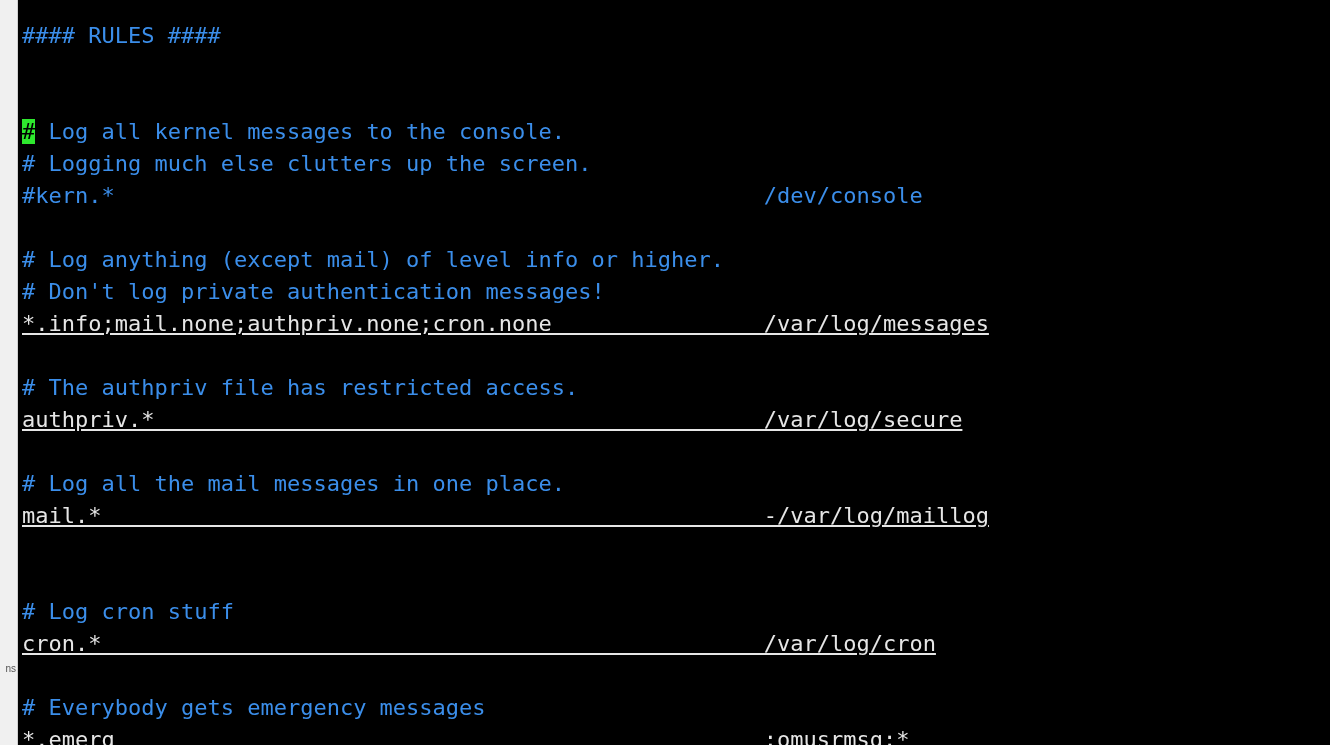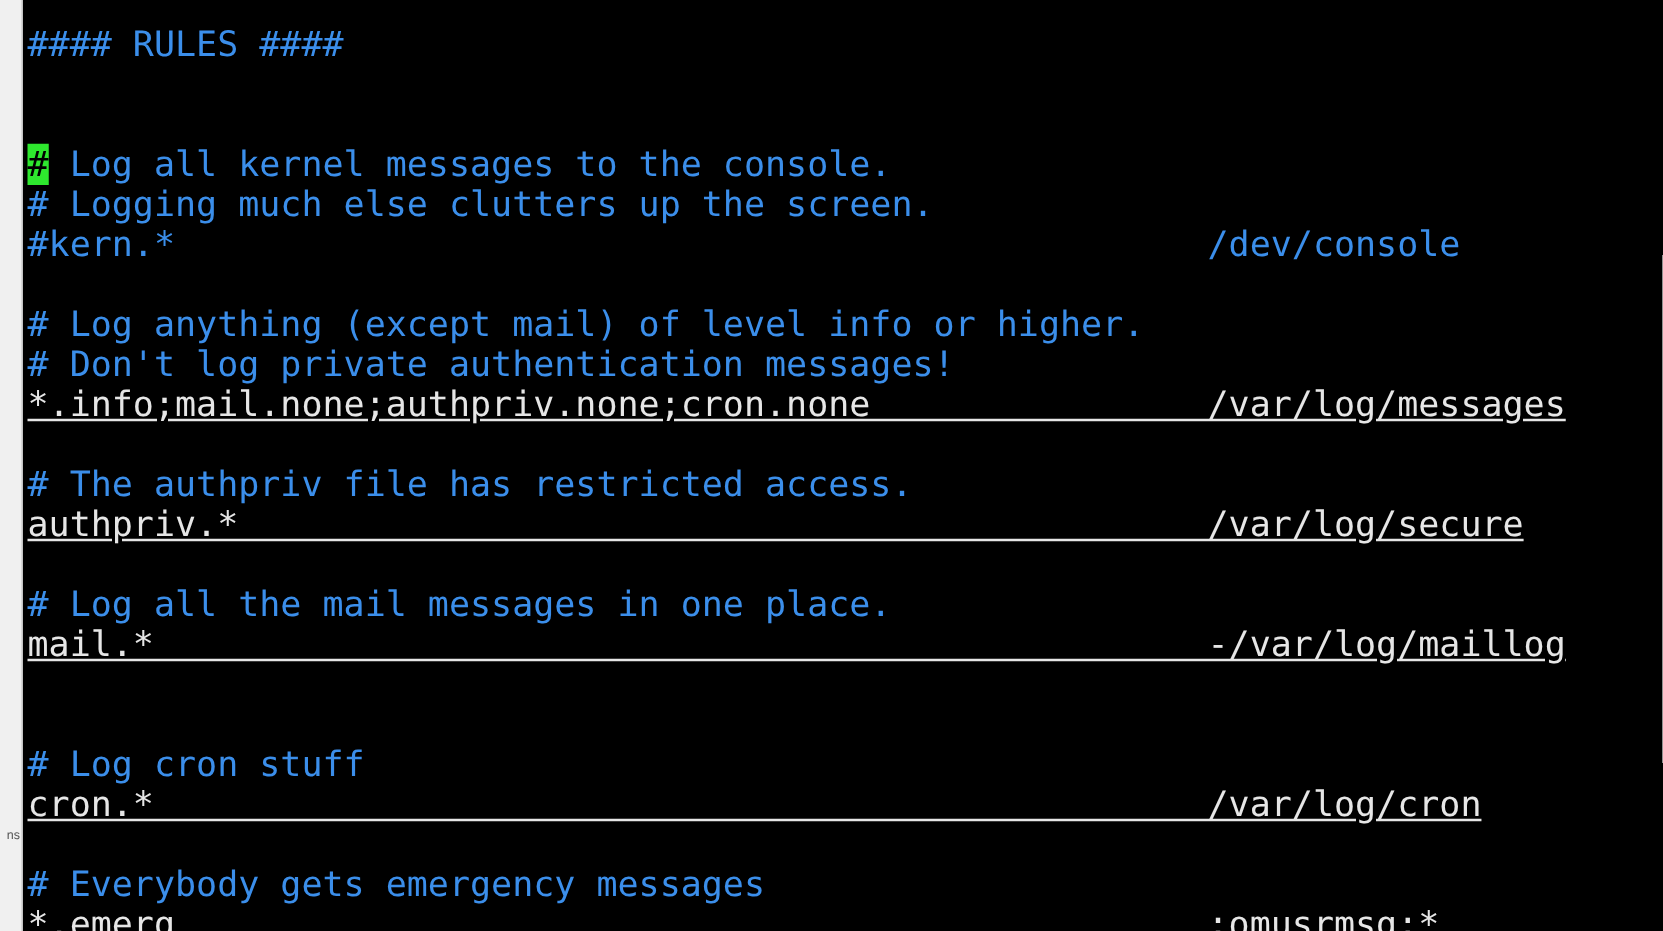--- a/index.html
+++ b/index.html
@@ -31,21 +31,21 @@
     position: absolute;
     right: 1px;
     top: 664px;
     line-height: 1;
   }
   .terminal {
     flex: 1;
     background: #000;
     color: #e6e6e6;
     padding: 20px 4px 0 4px;
-    font-size: 28px;
+    font-size: 22px;
     line-height: 32px;
     white-space: pre;
     letter-spacing: 0px;
     overflow: hidden;
   }
   .comment { color: #3b8eea; }
   .plain   { color: #e6e6e6; text-decoration: underline; }
   .hl-hash {
     background: #2ee82e;
     color: #000;

